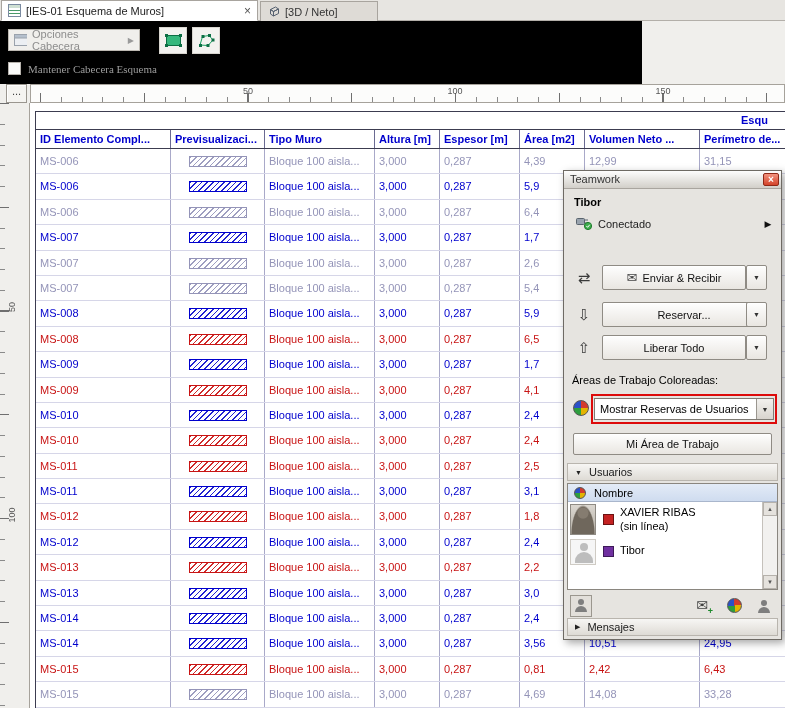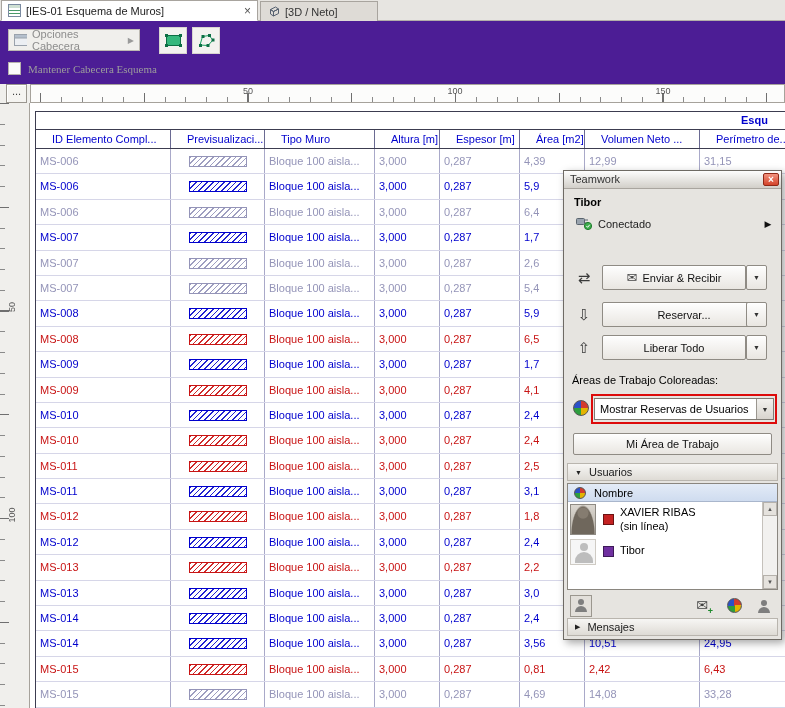--- a/index.html
+++ b/index.html
@@ -8,21 +8,21 @@
   #app { position:relative; width:785px; height:708px;border-radius:28px; }
 
   
   #tabbar { position:absolute; left:0; top:0; width:785px; height:21px; background:#e7e5e1; border-bottom:1px solid #b3afa9; z-index:3; }
   .tab { position:absolute; display:flex; align-items:center; gap:5px; padding:0 6px; border:1px solid #a8a49e; white-space:nowrap; overflow:hidden; }
   .tab.active { left:1px; top:0; width:257px; height:21px; background:#fff; border-bottom:1px solid #fff; z-index:4; }
   .tab.inactive { left:260px; top:1px; width:118px; height:20px; background:#dedbd6; border-bottom:none; color:#333; }
   .tab .close { margin-left:auto; color:#555; font-size:12px; line-height:10px; cursor:default; }
 
   
-  #toolbar { position:absolute; left:0; top:21px; width:785px; height:63px; background:#4c1d95; }
+  #toolbar { position:absolute; left:0; top:21px; width:642px; height:63px; background:#000000; }
   #btn-opciones { position:absolute; left:8px; top:8px; width:132px; height:22px; border:1px solid #bdb9b2; background:#f0efec;
     display:flex; align-items:center; gap:5px; padding:0 5px; color:#8d8d8d; }
   #btn-opciones .fly { margin-left:auto; font-size:8px; color:#9a9a9a; }
   .toolbtn { position:absolute; top:6px; width:28px; height:27px; display:flex; align-items:center; justify-content:center; border:1px solid #d8d5cf; background:#f3f2ef; }
   #toolbtn-marquee { left:159px; }
   #toolbtn-poly { left:192px; }
   #chkrow { position:absolute; left:8px; top:41px; display:flex; align-items:center; gap:7px; color:#9c9c9c;font-family:Liberation Serif, serif; }
   #chk { width:13px; height:13px; border:1px solid #b7b3ad; background:#fbfbfa; }
 
   
@@ -42,22 +42,22 @@
   .vnum { position:absolute; left:3px; width:18px; text-align:center; transform:rotate(-90deg); font-size:9px; color:#555; }
   #vnum50 { top:199px; } #vnum100 { top:407px; }
 
   
   #canvas { position:absolute; left:30px; top:103px; width:755px; height:605px; background:#fff; overflow:hidden; }
   #table { position:absolute; left:5px; top:8px; width:900px; background:#fff; border:1px solid #3c3c50; }
   #title-row { position:relative; height:18px; border-bottom:1px solid #3c3c50; }
   #title-row .ttl { position:absolute; left:705px; top:2px; color:#0000cd; font-weight:bold; }
   .grid { display:grid; grid-template-columns:135px 94px 110px 65px 80px 65px 115px 235px; }
   #header-row { height:19px; border-bottom:1px solid #3c3c50; }
-  #header-row .hcell { color:#0000cd; font-weight:normal; padding:3px 0 0 4px; border-right:1px solid #6a6a92;
-    overflow:hidden; white-space:nowrap;margin-left:12px; }
+  #header-row .hcell { color:#0000cd; font-weight:bold; padding:3px 0 0 4px; border-right:1px solid #6a6a92;
+    overflow:hidden; white-space:nowrap; }
   .trow { height:25.4px; border-bottom:1px solid #d6d6e8; }
   .tcell { padding-left:4px; line-height:25px; border-right:1px solid #a9a9c9; overflow:hidden; white-space:nowrap; }
   .tone-blue { color:#0000cd; } .tone-red { color:#c81414; } .tone-gray { color:#9494b8; }
   .swatch { width:58px; height:11px; margin:7px 0 0 14px; border:1px solid; }
   .tone-blue .swatch { border-color:#0000cd; background:repeating-linear-gradient(135deg,#2323d0 0 1px,transparent 1px 4px); }
   .tone-red  .swatch { border-color:#c81414; background:repeating-linear-gradient(135deg,#cf2a2a 0 1px,transparent 1px 4px); }
   .tone-gray .swatch { border-color:#9494b8; background:repeating-linear-gradient(135deg,#9e9ec0 0 1px,transparent 1px 4px); }
 
   
   #tw { position:absolute; left:563px; top:170px; width:219px; height:470px; background:#e6e4e0;

